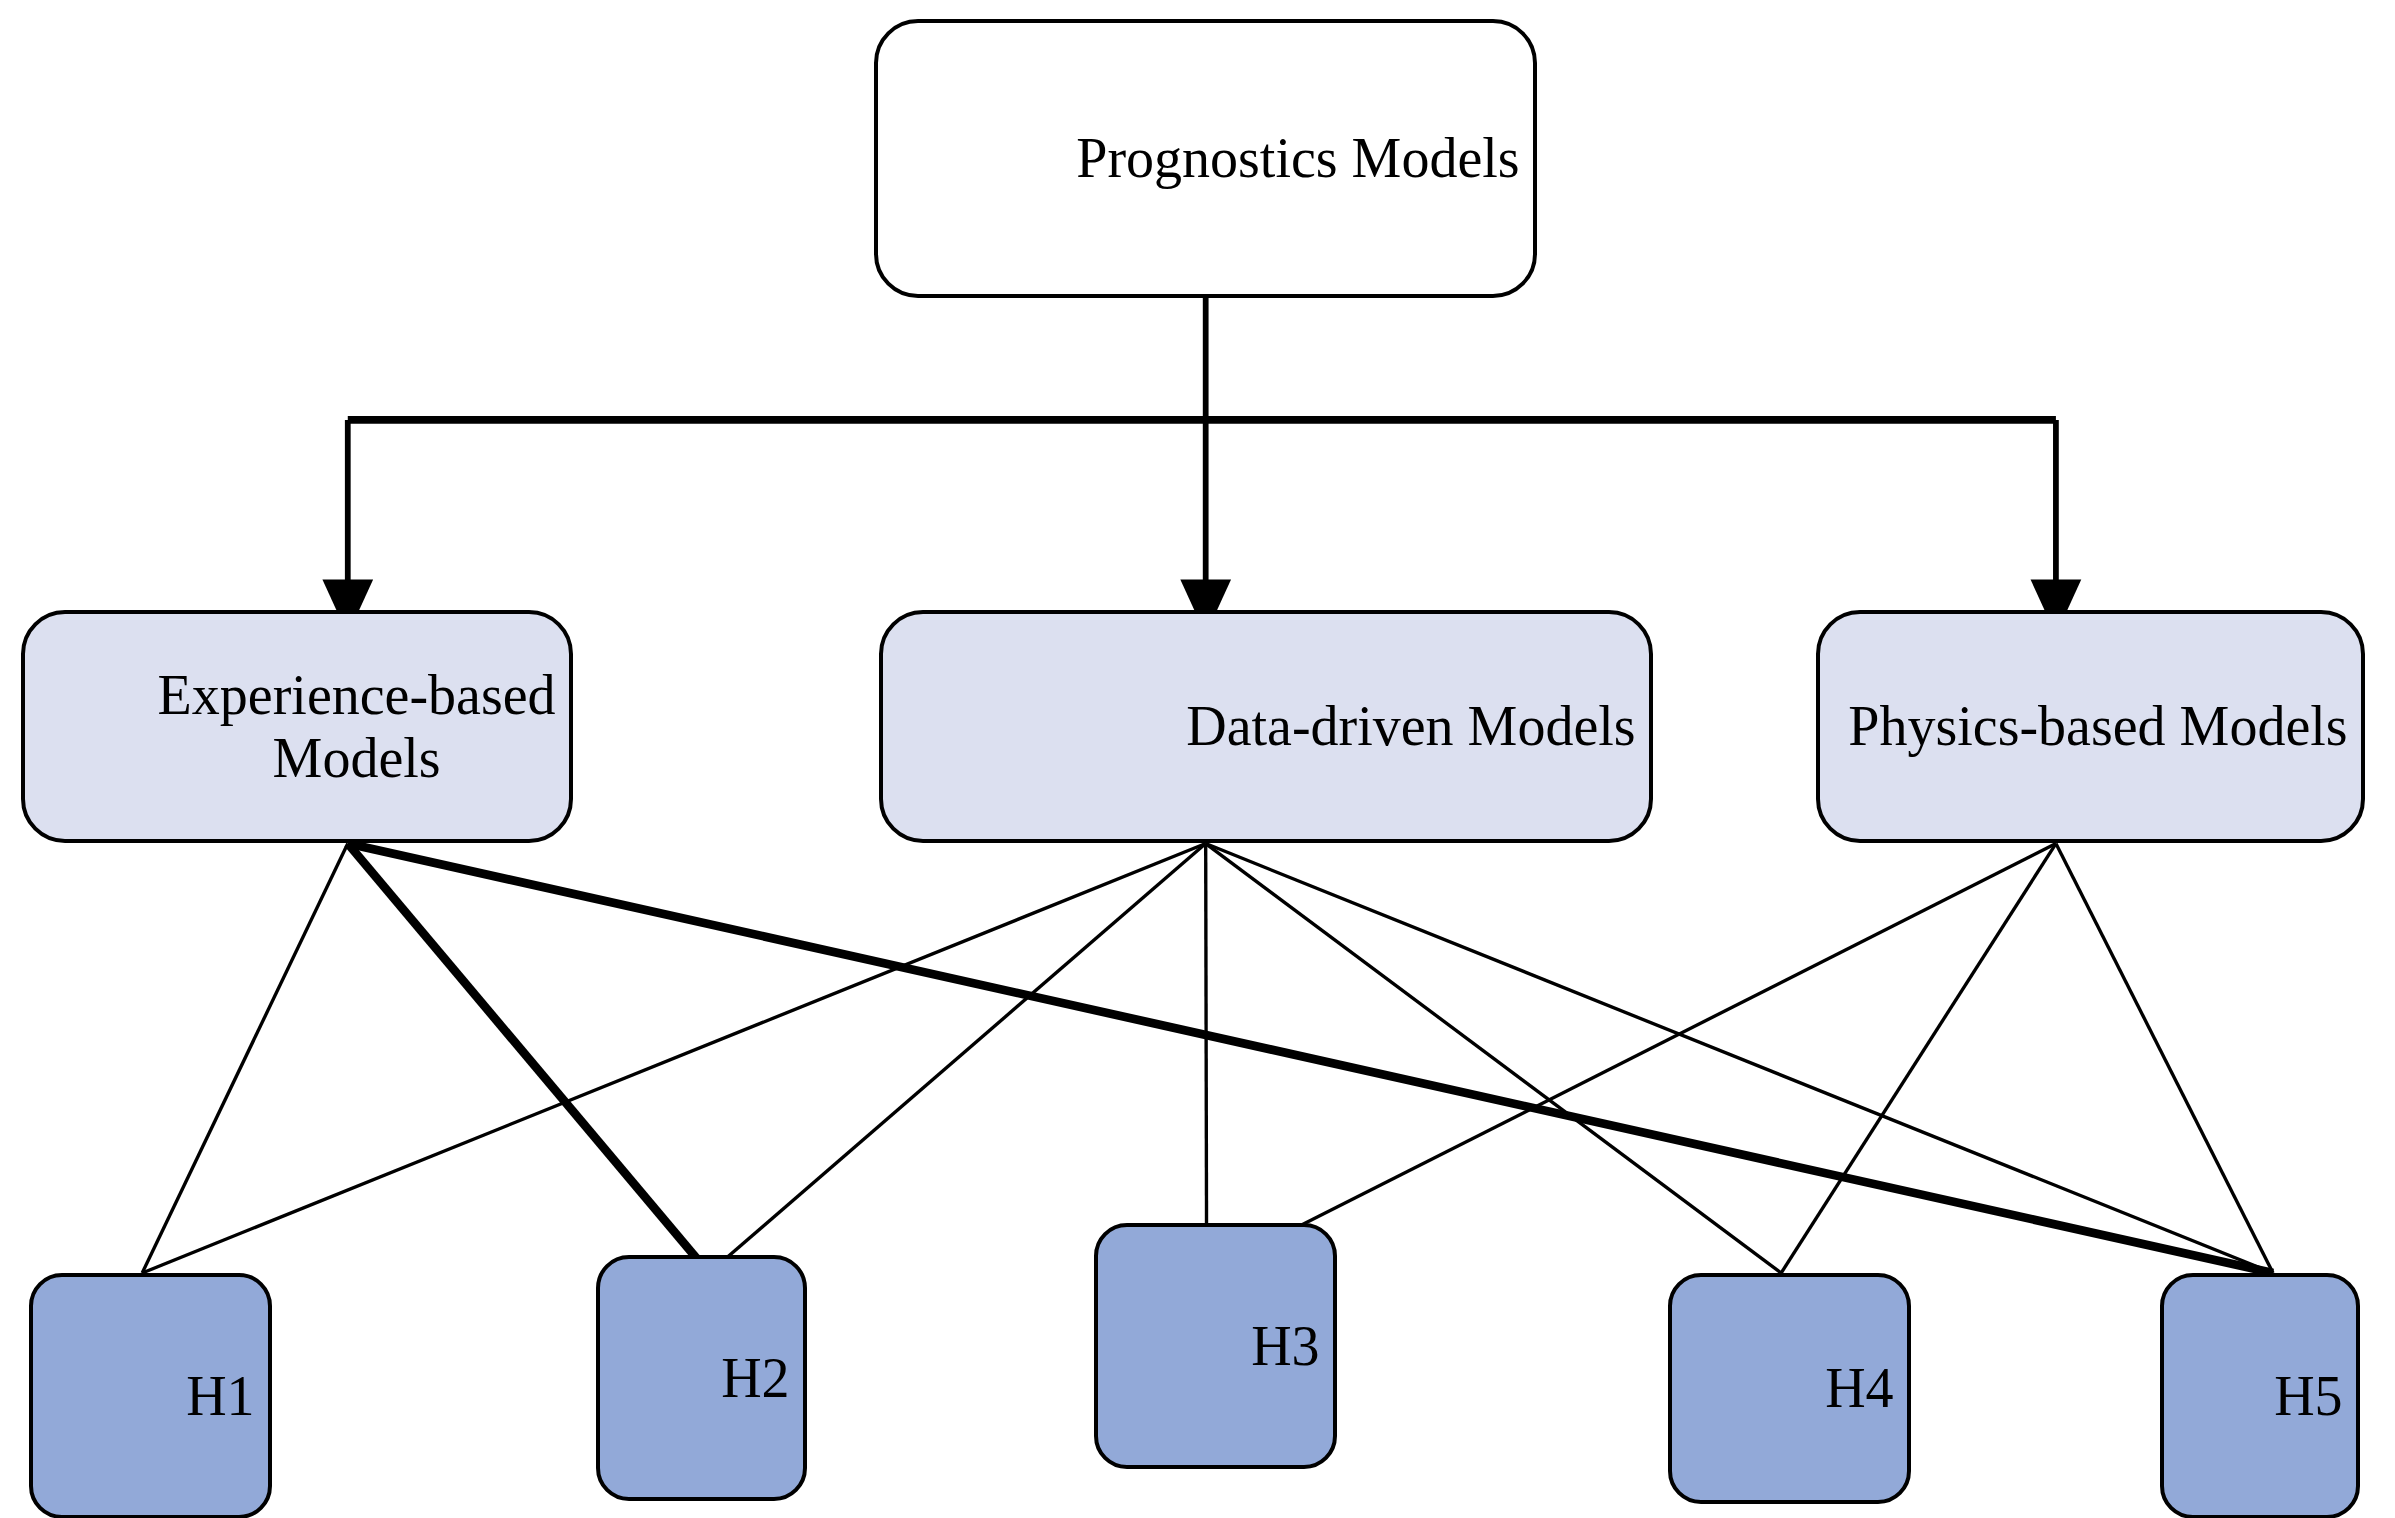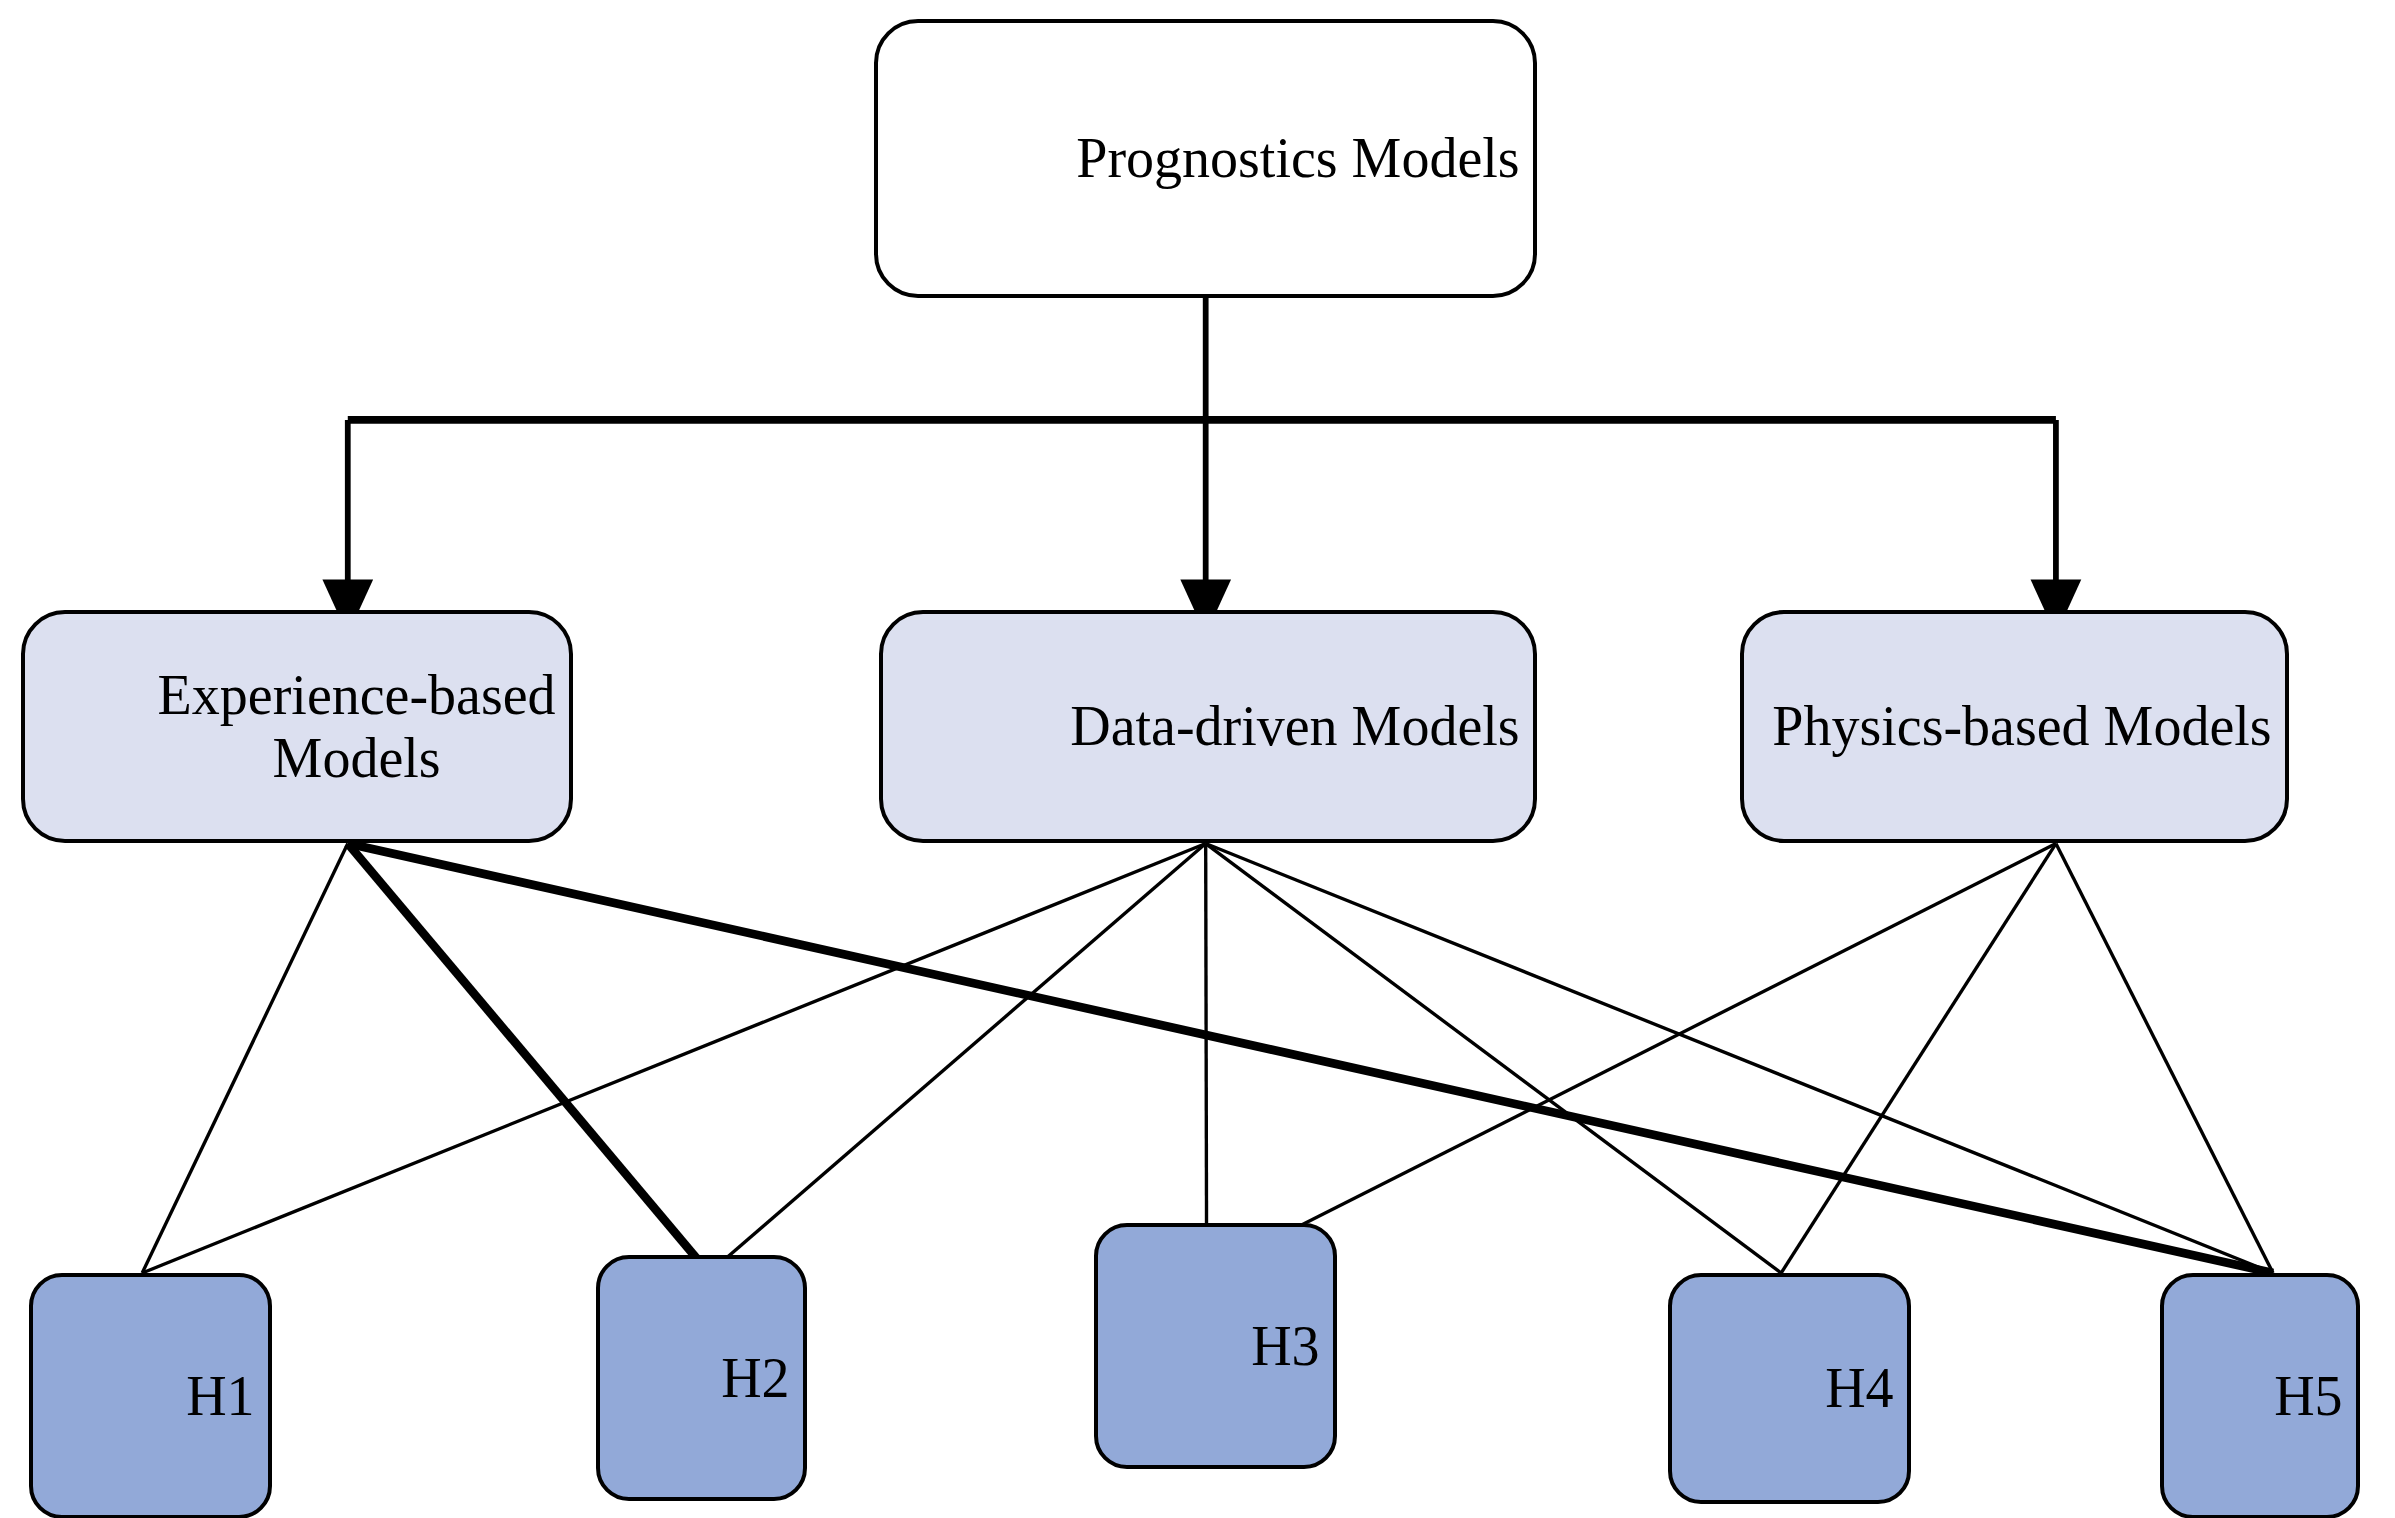--- a/index.html
+++ b/index.html
@@ -95,24 +95,24 @@
 
   <div class="node node-root" id="node-root" style="left: 874px; top: 19px; width: 663px; height: 279px;">
     <span class="node-label">Prognostics Models</span>
   </div>
 
   <div id="mid-layer">
       <div class="node node-mid" style="left: 21px; top: 610px; width: 552px; height: 233px;">
         <span class="node-label">Experience-based
 Models</span>
       </div>
-      <div class="node node-mid" style="left: 879px; top: 610px; width: 658px; height: 233px;">
+      <div class="node node-mid" style="left: 879px; top: 610px; width: 774px; height: 233px;">
         <span class="node-label">Data-driven Models</span>
       </div>
-      <div class="node node-mid" style="left: 1740px; top: 610px; width: 549px; height: 233px;">
+      <div class="node node-mid" style="left: 1816px; top: 610px; width: 549px; height: 233px;">
         <span class="node-label">Physics-based Models</span>
       </div>
     </div>
   <div id="leaf-layer">
       <div class="node node-leaf" style="left: 21px; top: 1273px; width: 243px; height: 246px;">
         <span class="node-label">H1</span>
       </div>
       <div class="node node-leaf" style="left: 588px; top: 1255px; width: 211px; height: 246px;">
         <span class="node-label">H2</span>
       </div>

